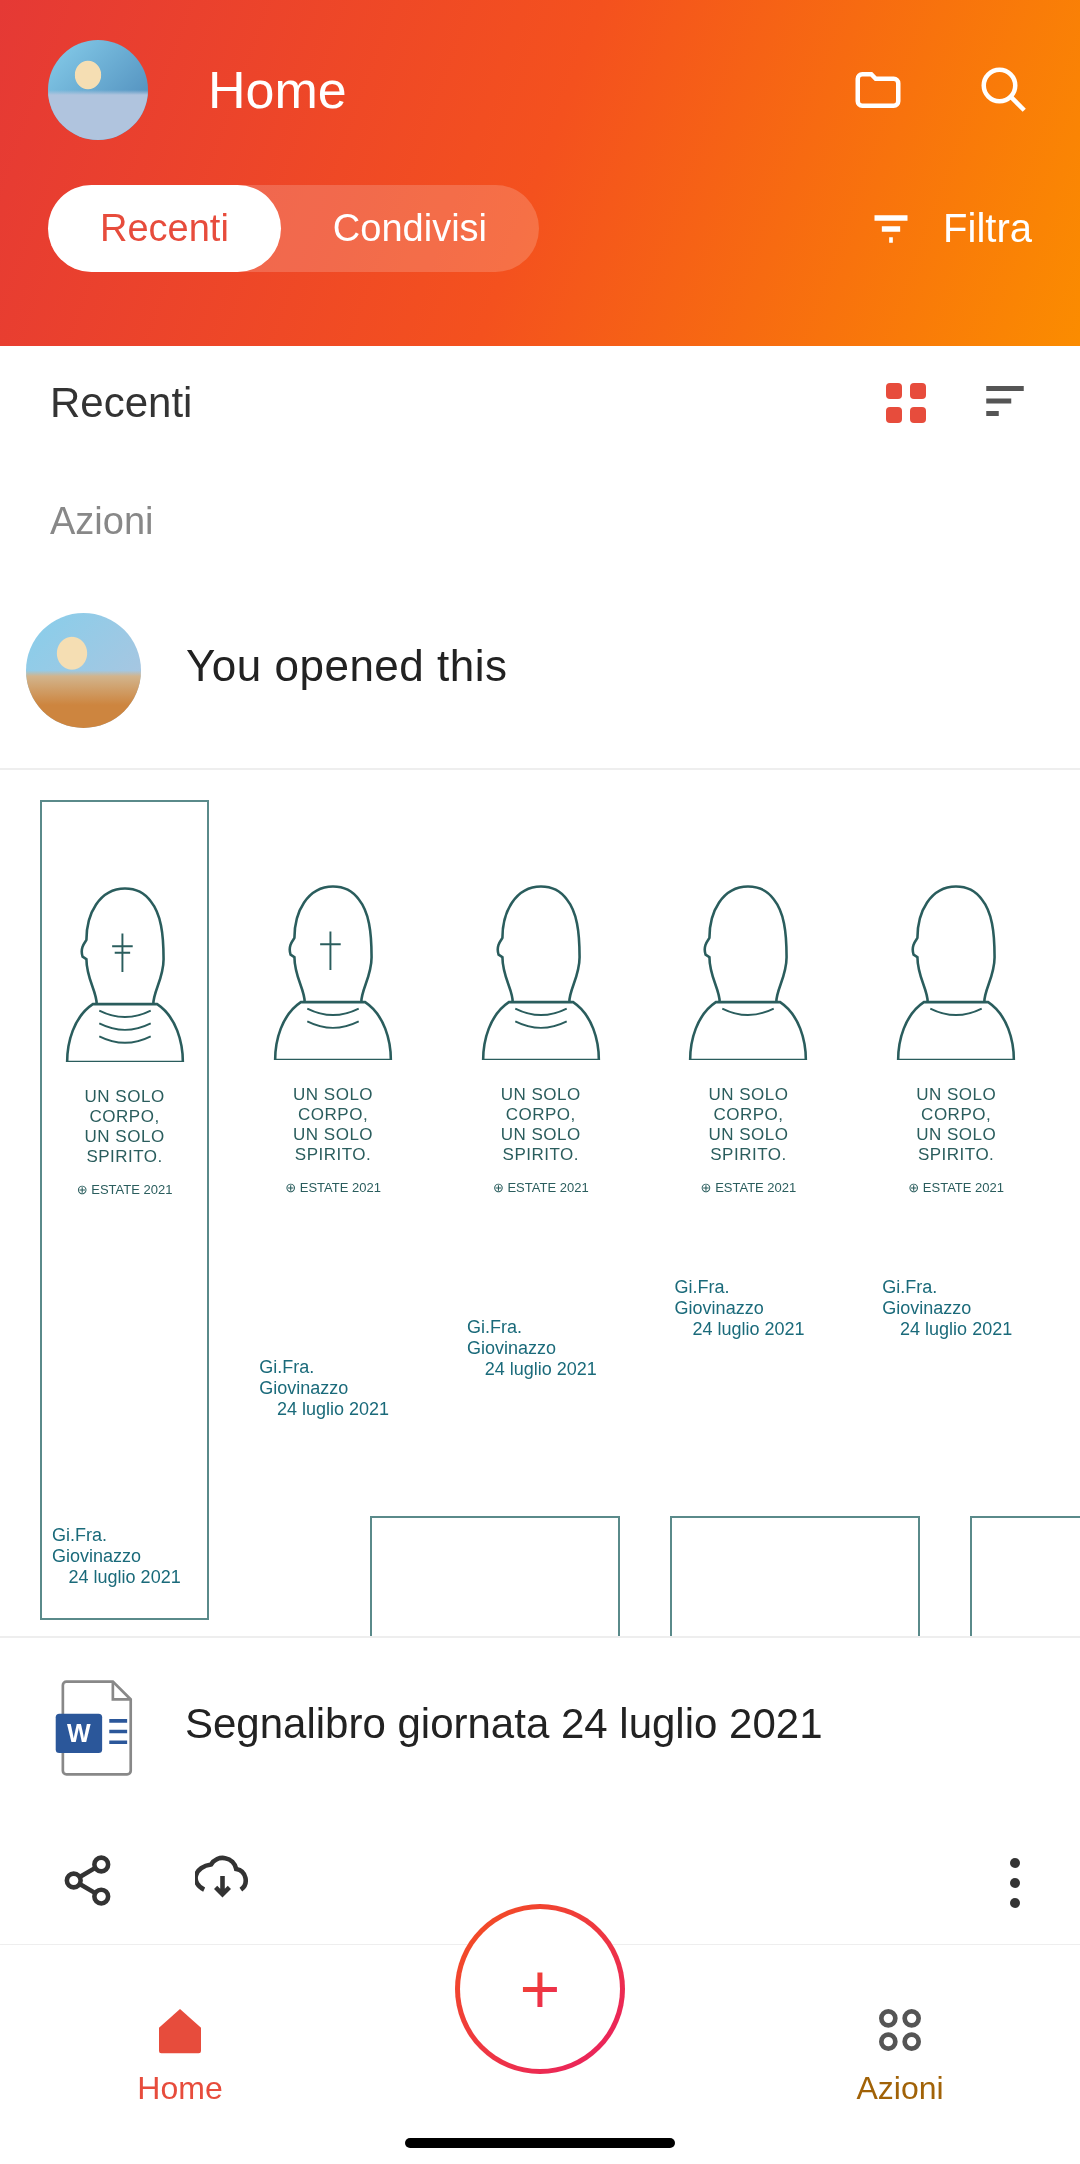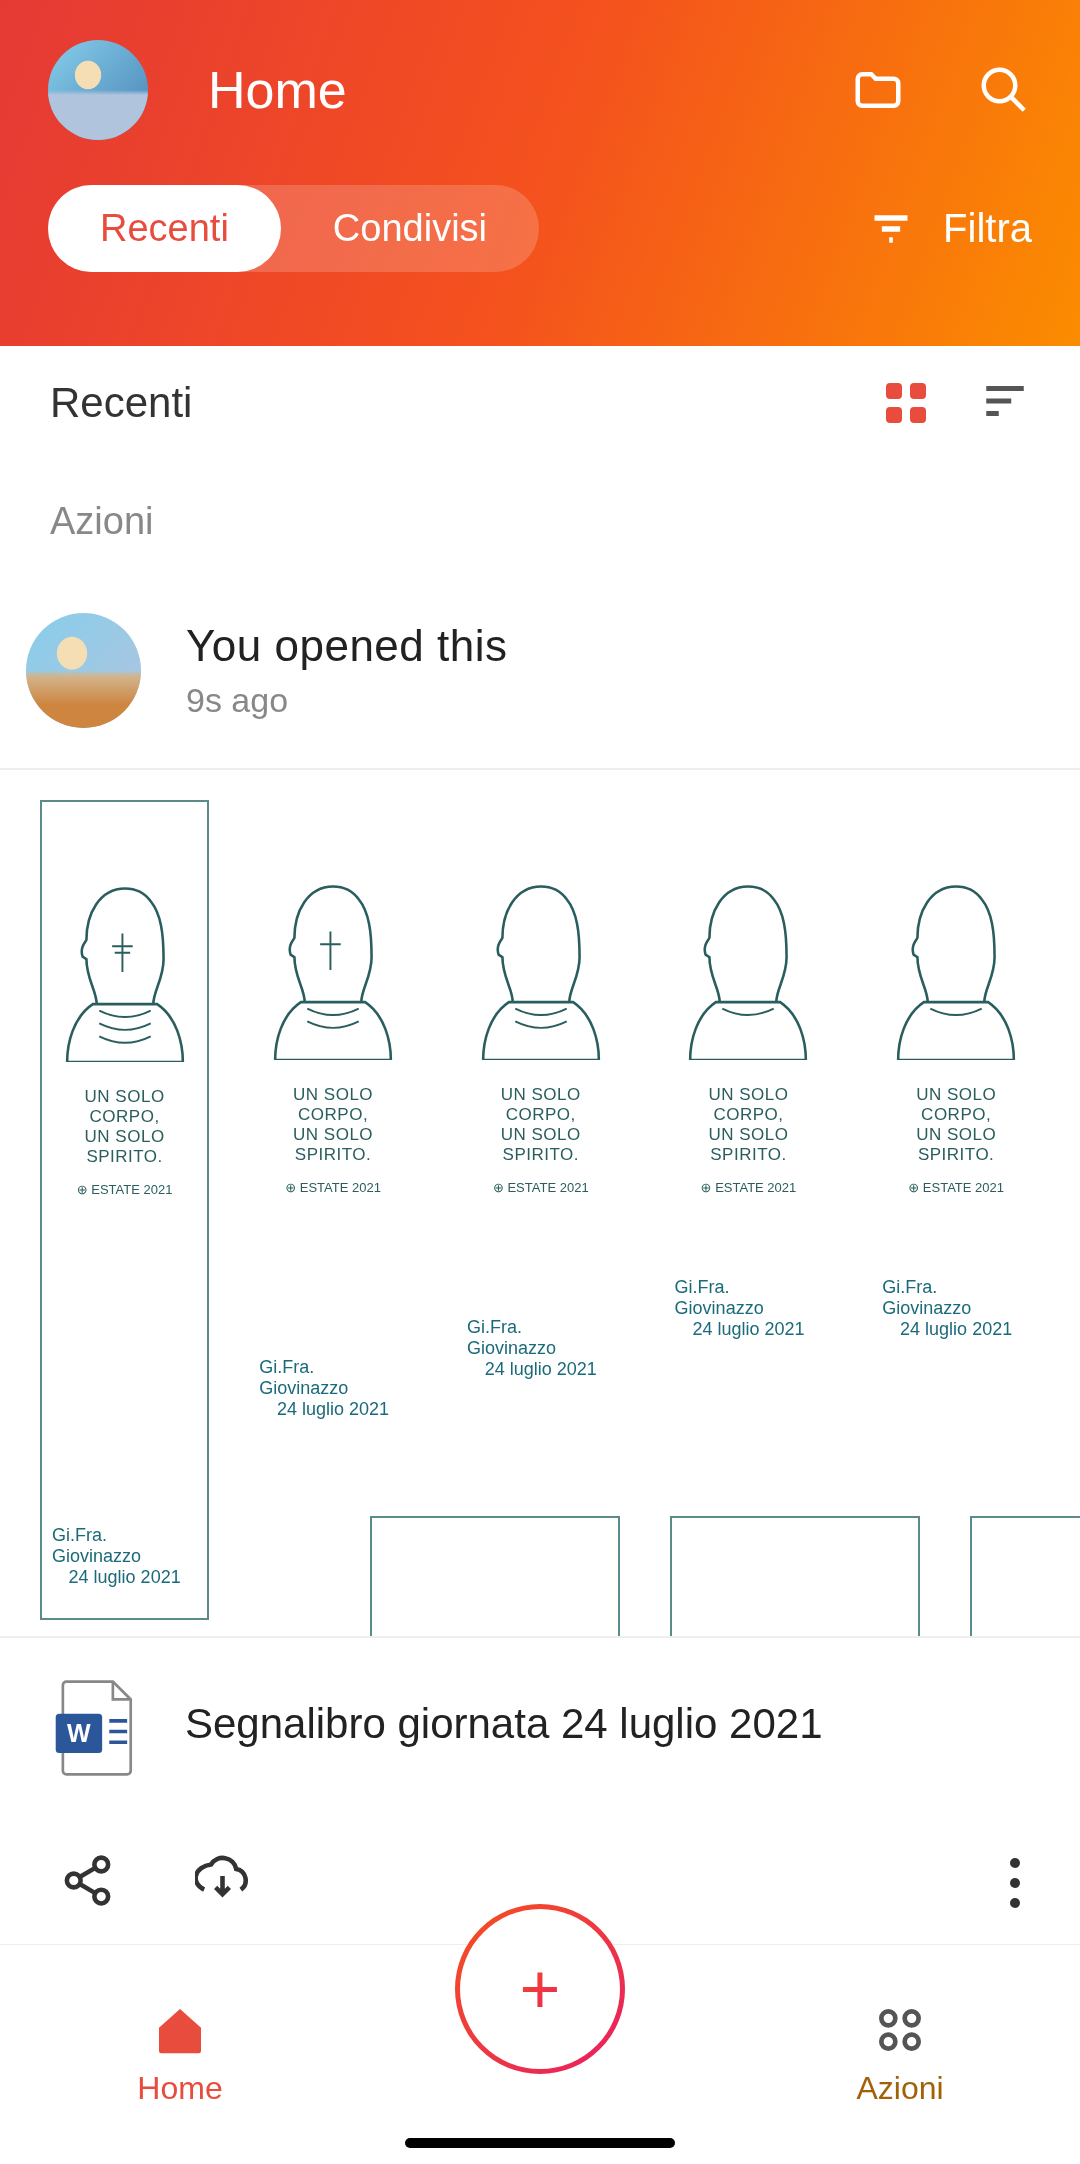--- a/index.html
+++ b/index.html
@@ -143,21 +143,20 @@
     </div>
   </div>
 </div>
 
 <div class="date-label">Azioni</div>
 
 <div class="item-head">
   <div class="small-avatar"></div>
   <div class="item-info">
     <div class="item-title">You opened this</div>
-    <div class="item-meta">9s ago</div>
   </div>
 </div>
 
 <div class="preview">
   <div class="bookmark b0">
     <div class="head-silhouette"><svg viewBox="0 0 100 140">
           <path d="M50 5 C30 5 20 25 20 45 C18 48 15 52 17 58 L20 60 C20 75 28 85 28 95 L72 95 C72 85 80 75 80 60 C80 40 78 25 70 15 C65 8 58 5 50 5 Z M25 95 C10 105 5 125 5 140 L95 140 C95 125 90 105 75 95 Z" fill="none" stroke="#2a5d5d" stroke-width="2"></path>
           <path d="M30 100 Q50 110 70 100 M30 110 Q50 120 70 110 M30 120 Q50 130 70 120" fill="none" stroke="#2a5d5d" stroke-width="1.5"></path>
           <path d="M48 40 L48 70 M40 50 L56 50 M42 55 L54 55" fill="none" stroke="#2a5d5d" stroke-width="1.5"></path>
         </svg></div>

